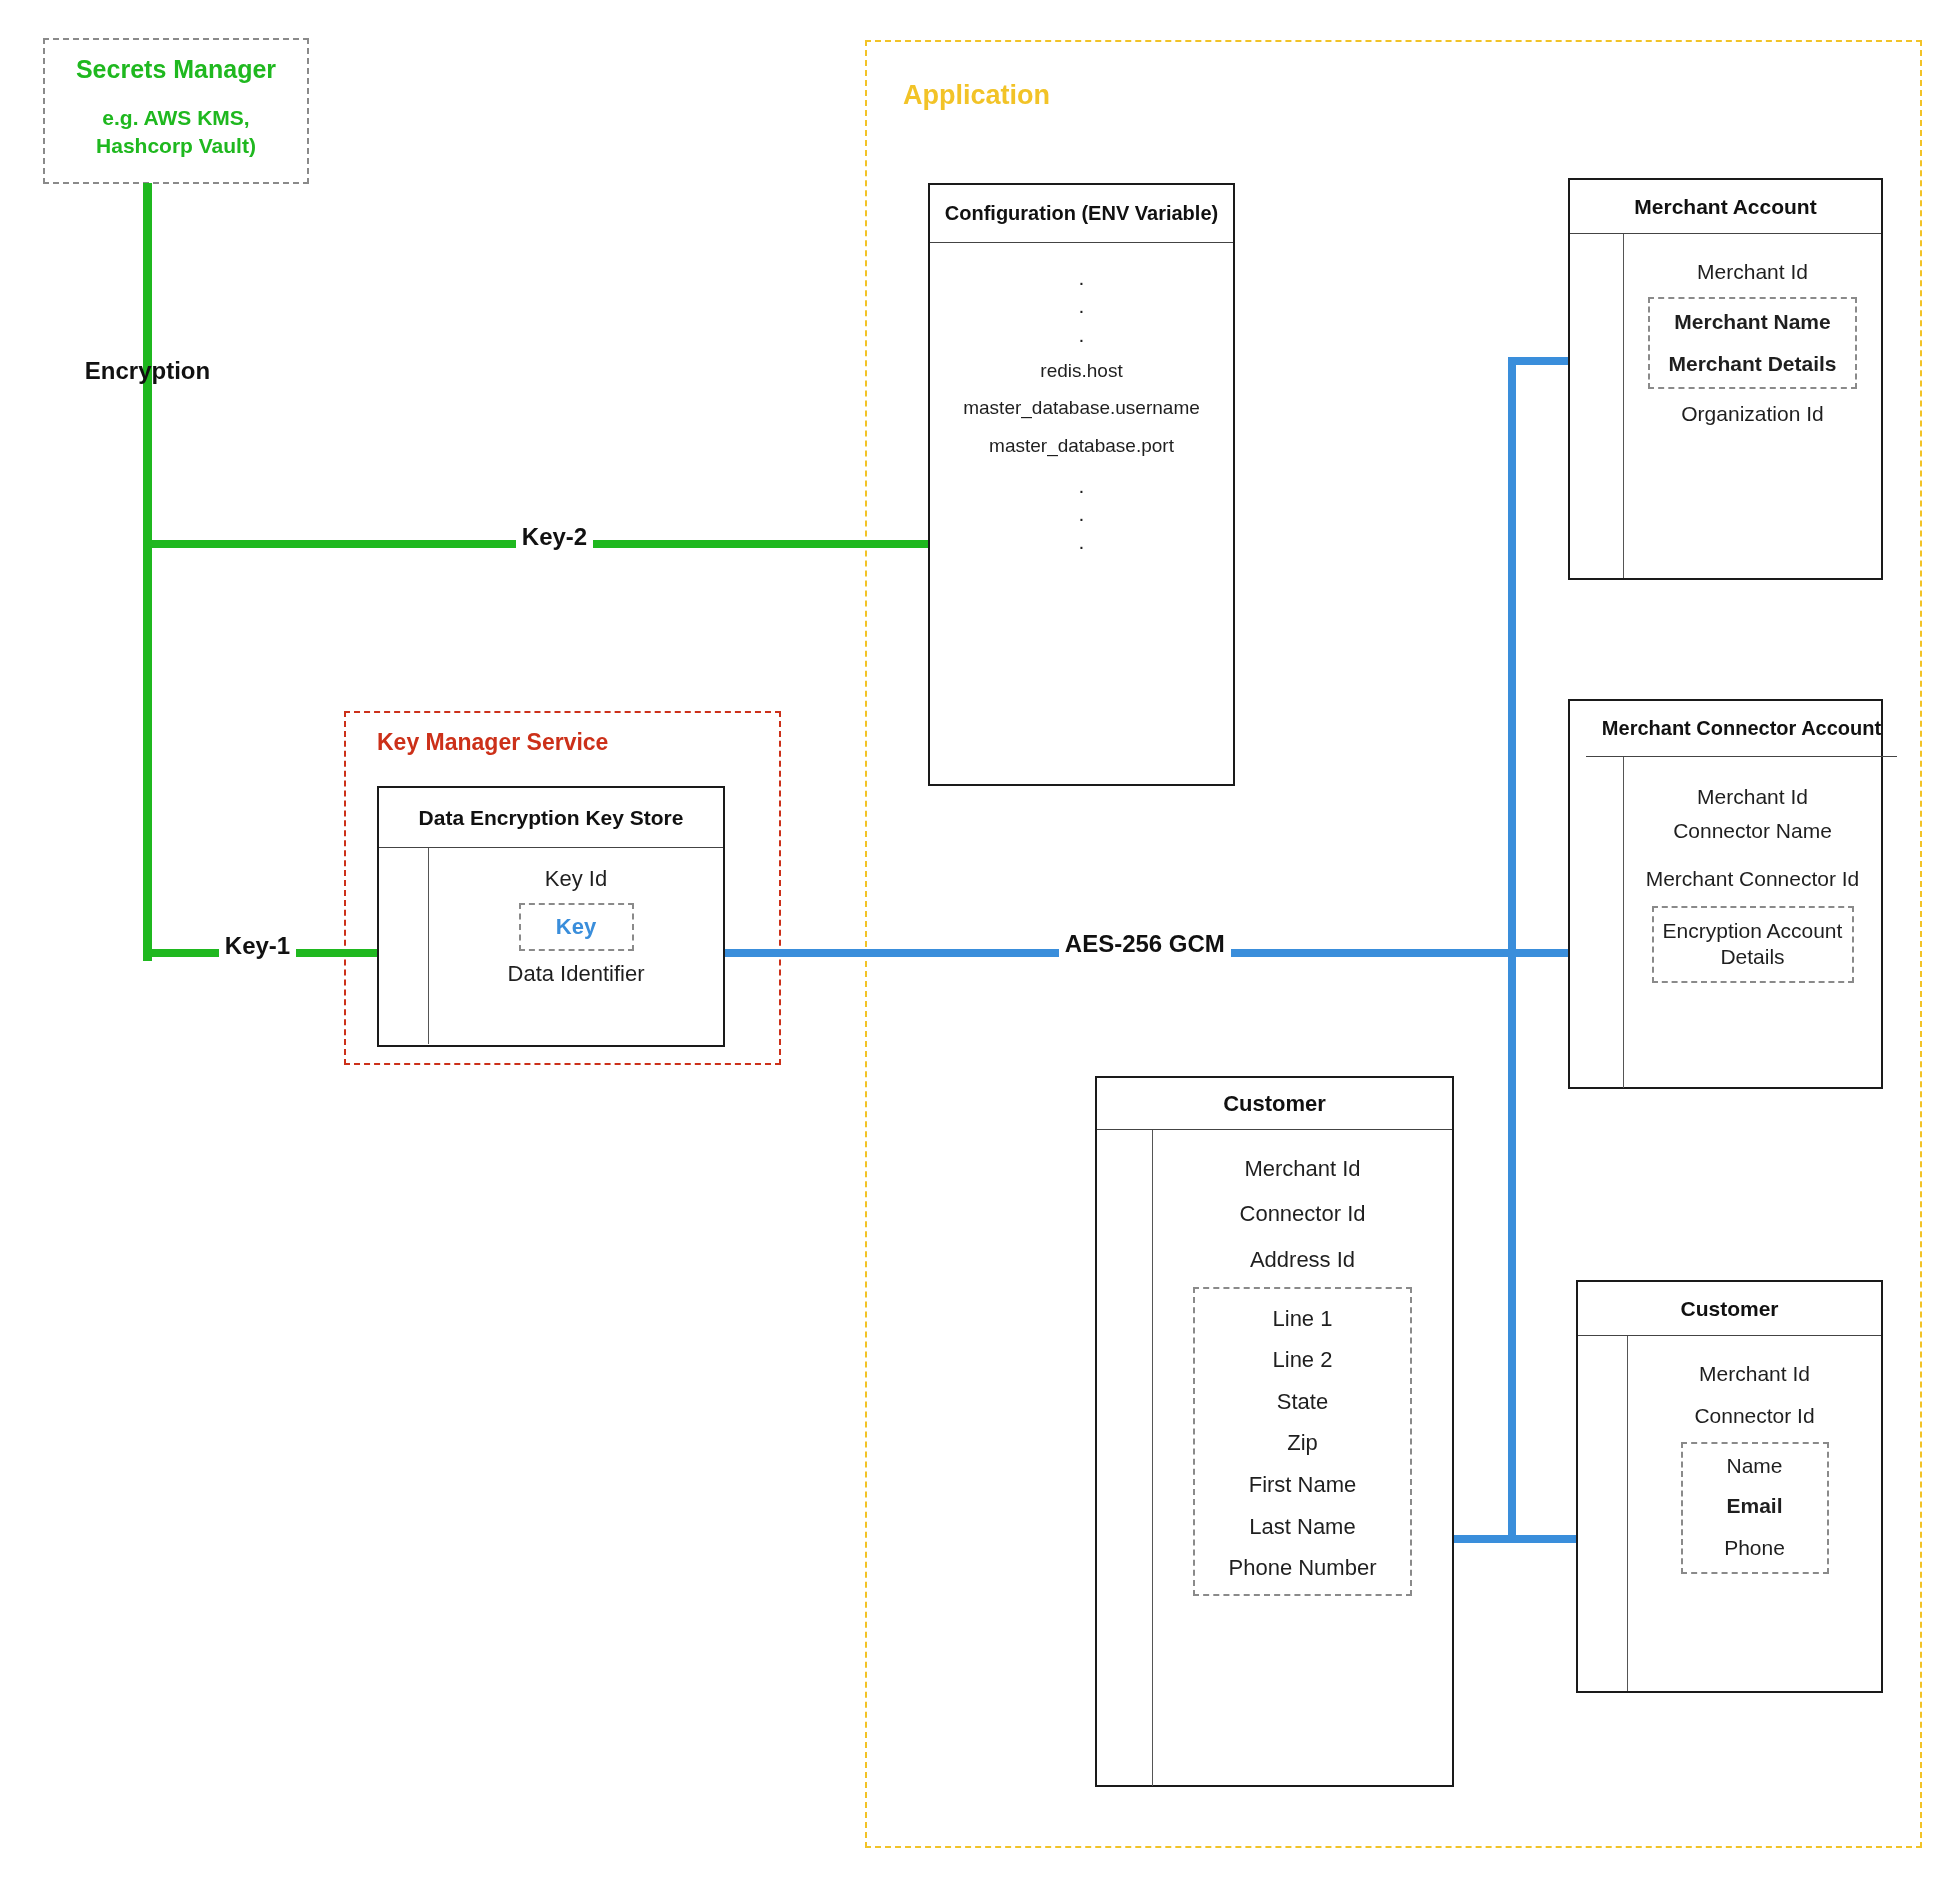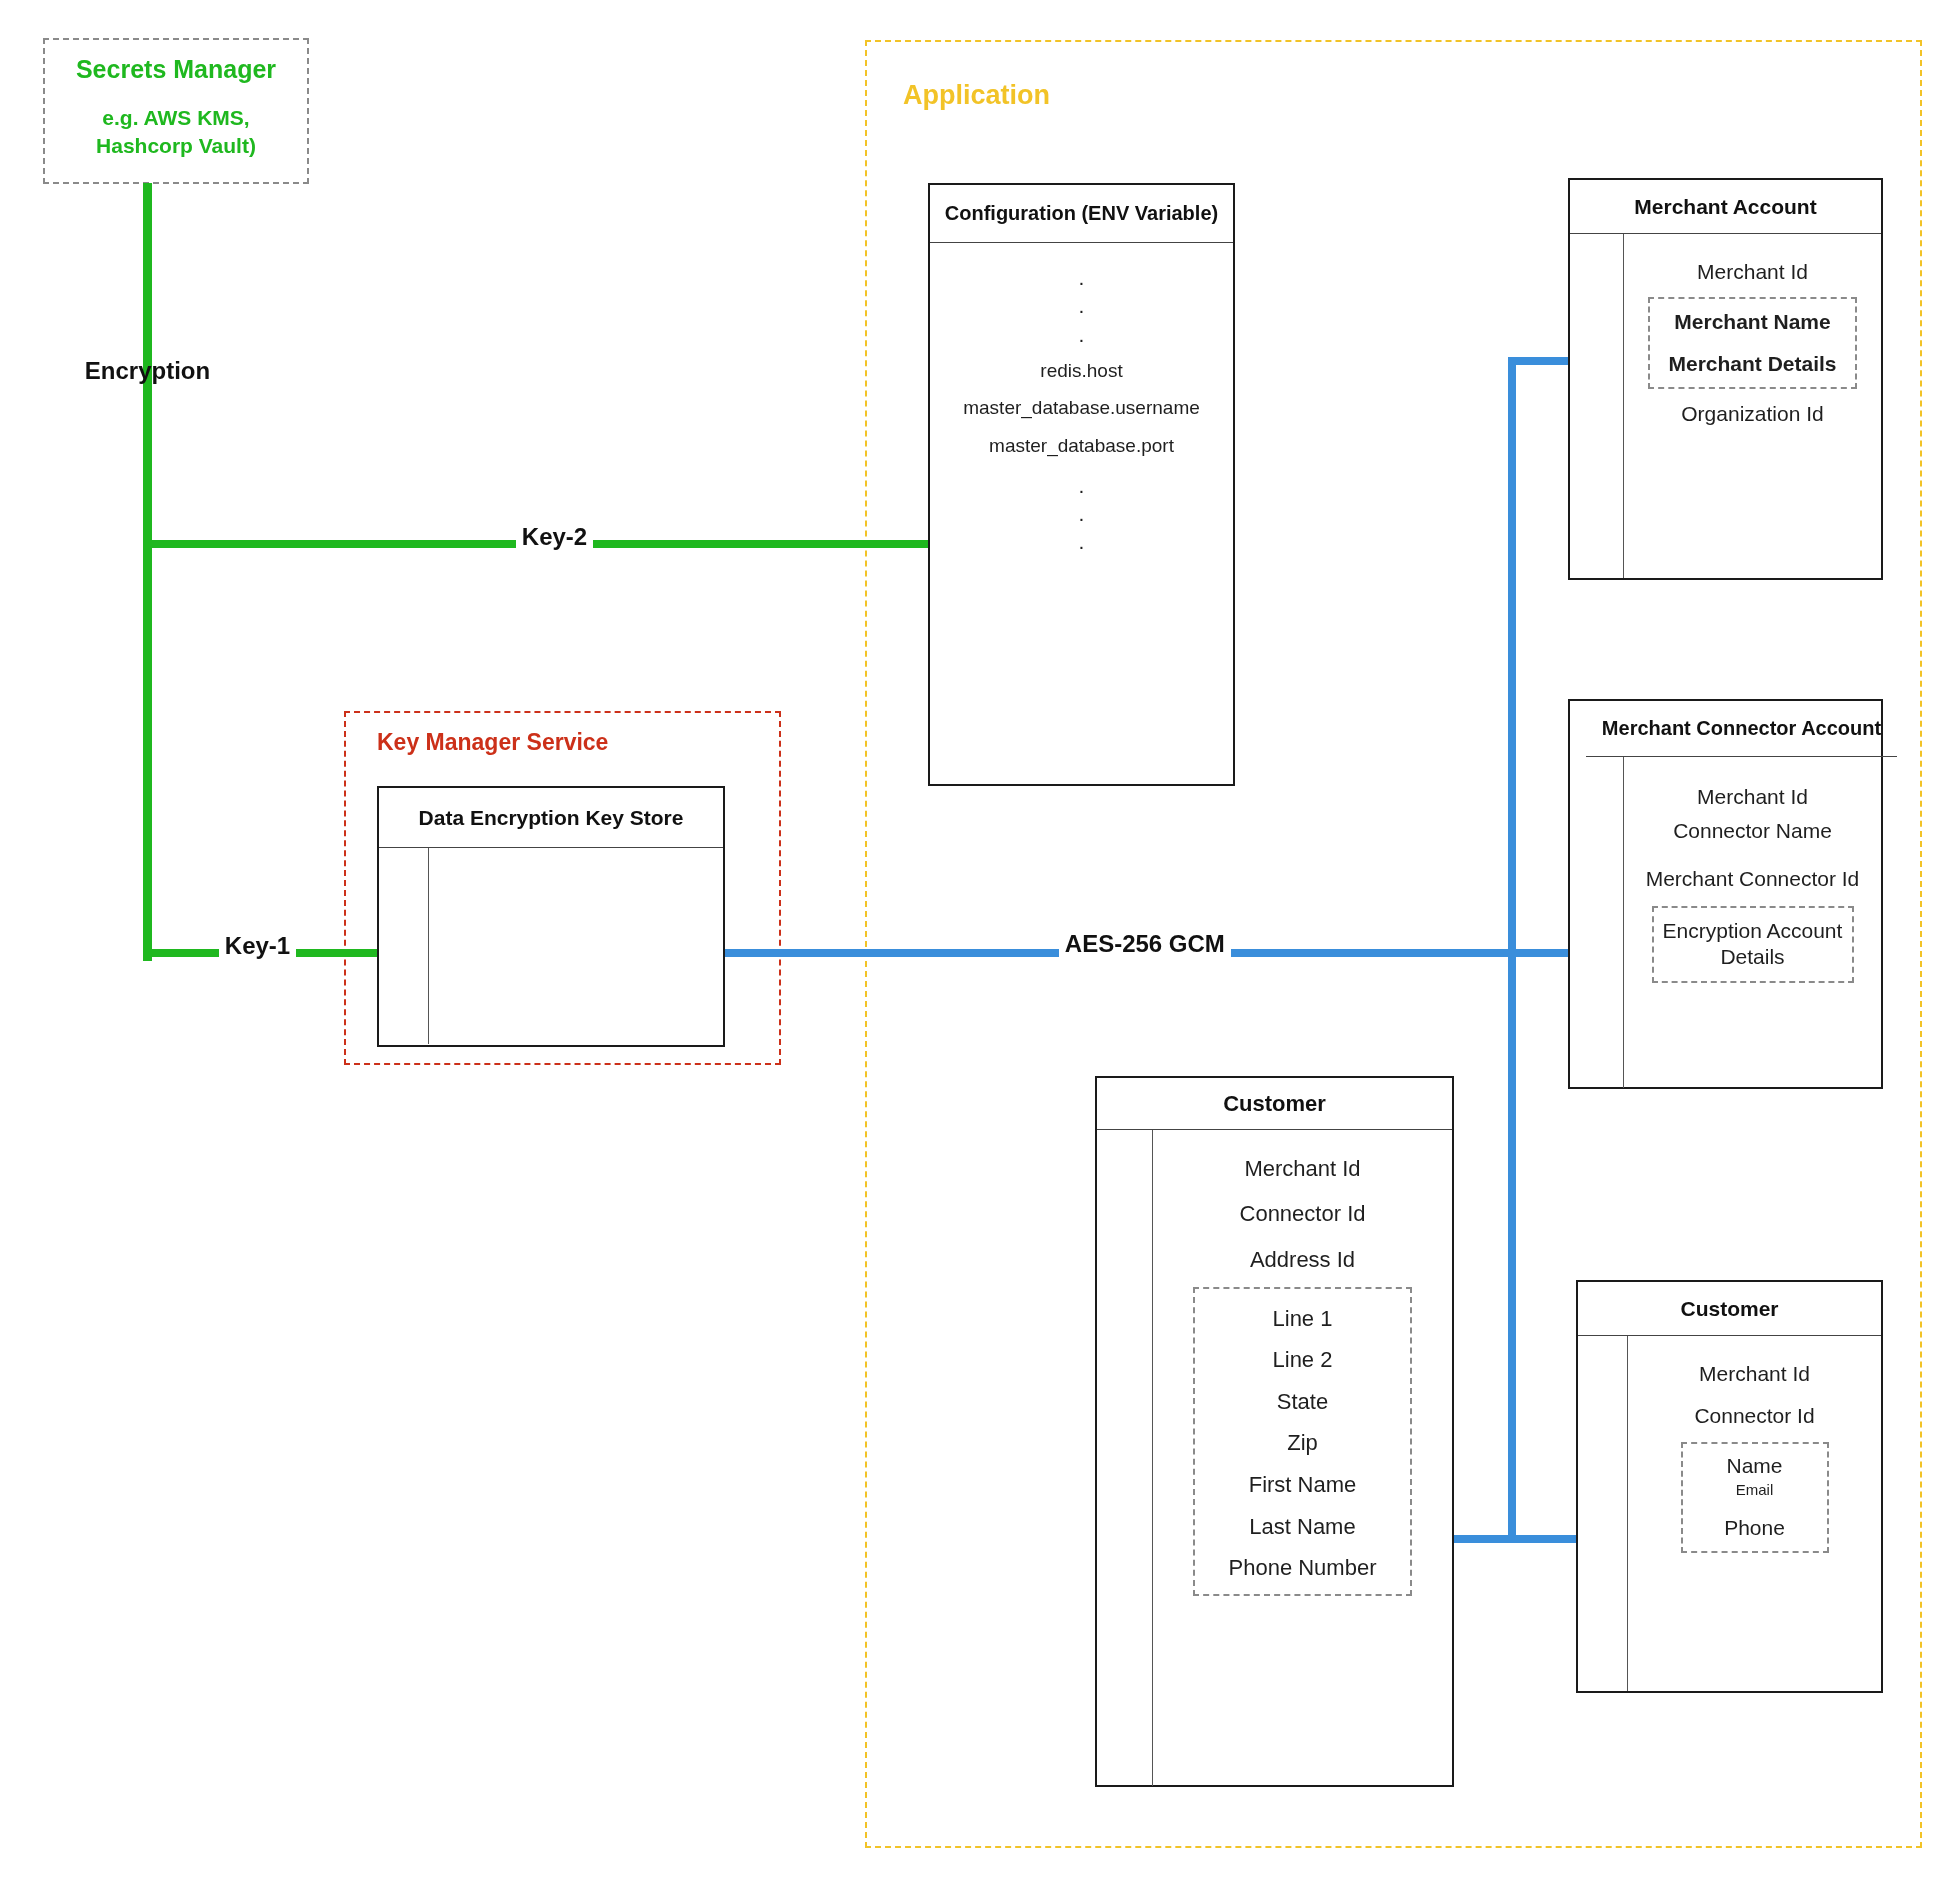--- a/index.html
+++ b/index.html
@@ -157,20 +157,27 @@
 .
 .</div>
       </div>
     </div>
   </div>
 
   <div class="abs entity" style="left:377px; top:786px; width:348px; height:261px;">
     <div class="entity-header" style="height:60px; font-size:21px;">Data Encryption Key Store</div>
     <div class="entity-body" style="height:196px;">
       <div class="entity-gutter" style="width:50px;"></div>
+      <div class="entity-fields" style="margin-left:50px; padding-top:17.3px;">
+        <div class="field" style="font-size:22px;">Key Id</div>
+        <div class="field-group" style="width:115px; margin-top:9.6px; padding:7.7px 0;">
+          <div class="field" style="font-size:22px; font-weight:bold; color:#3A8EDB;">Key</div>
+        </div>
+        <div class="field" style="font-size:22px; margin-top:9.6px;">Data Identifier</div>
+      </div>
     </div>
   </div>
 
   <div class="abs entity" style="left:1568px; top:178px; width:315px; height:402px;">
     <div class="entity-header" style="height:54px; font-size:21px;">Merchant Account</div>
     <div class="entity-body" style="height:344px;">
       <div class="entity-gutter" style="width:54px;"></div>
       <div class="entity-fields" style="margin-left:54px; padding-top:25px;">
         <div class="field" style="font-size:21px;">Merchant Id</div>
         <div class="field-group" style="width:209px; margin-top:11.5px; padding:9.6px 0;font-weight:bold;">
@@ -222,21 +229,21 @@
 
   <div class="abs entity" style="left:1576px; top:1280px; width:307px; height:413px;">
     <div class="entity-header" style="height:54px; font-size:21px;">Customer</div>
     <div class="entity-body" style="height:355px;">
       <div class="entity-gutter" style="width:50px;"></div>
       <div class="entity-fields" style="margin-left:50px; padding-top:25px;">
         <div class="field" style="font-size:21px;">Merchant Id</div>
         <div class="field" style="font-size:21px; margin-top:15.4px;">Connector Id</div>
         <div class="field-group" style="width:148px; margin-top:11.5px; padding:9.6px 0;">
           <div class="field" style="font-size:21px;">Name</div>
-          <div class="field" style="font-size:15px; margin-top:0;">Email</div>
+          <div class="field" style="font-size:21px; margin-top:13px;font-weight:bold;">Email</div>
           <div class="field" style="font-size:21px; margin-top:15.4px;">Phone</div>
         </div>
       </div>
     </div>
   </div>
 
 </div>
 
 
 </body></html>

